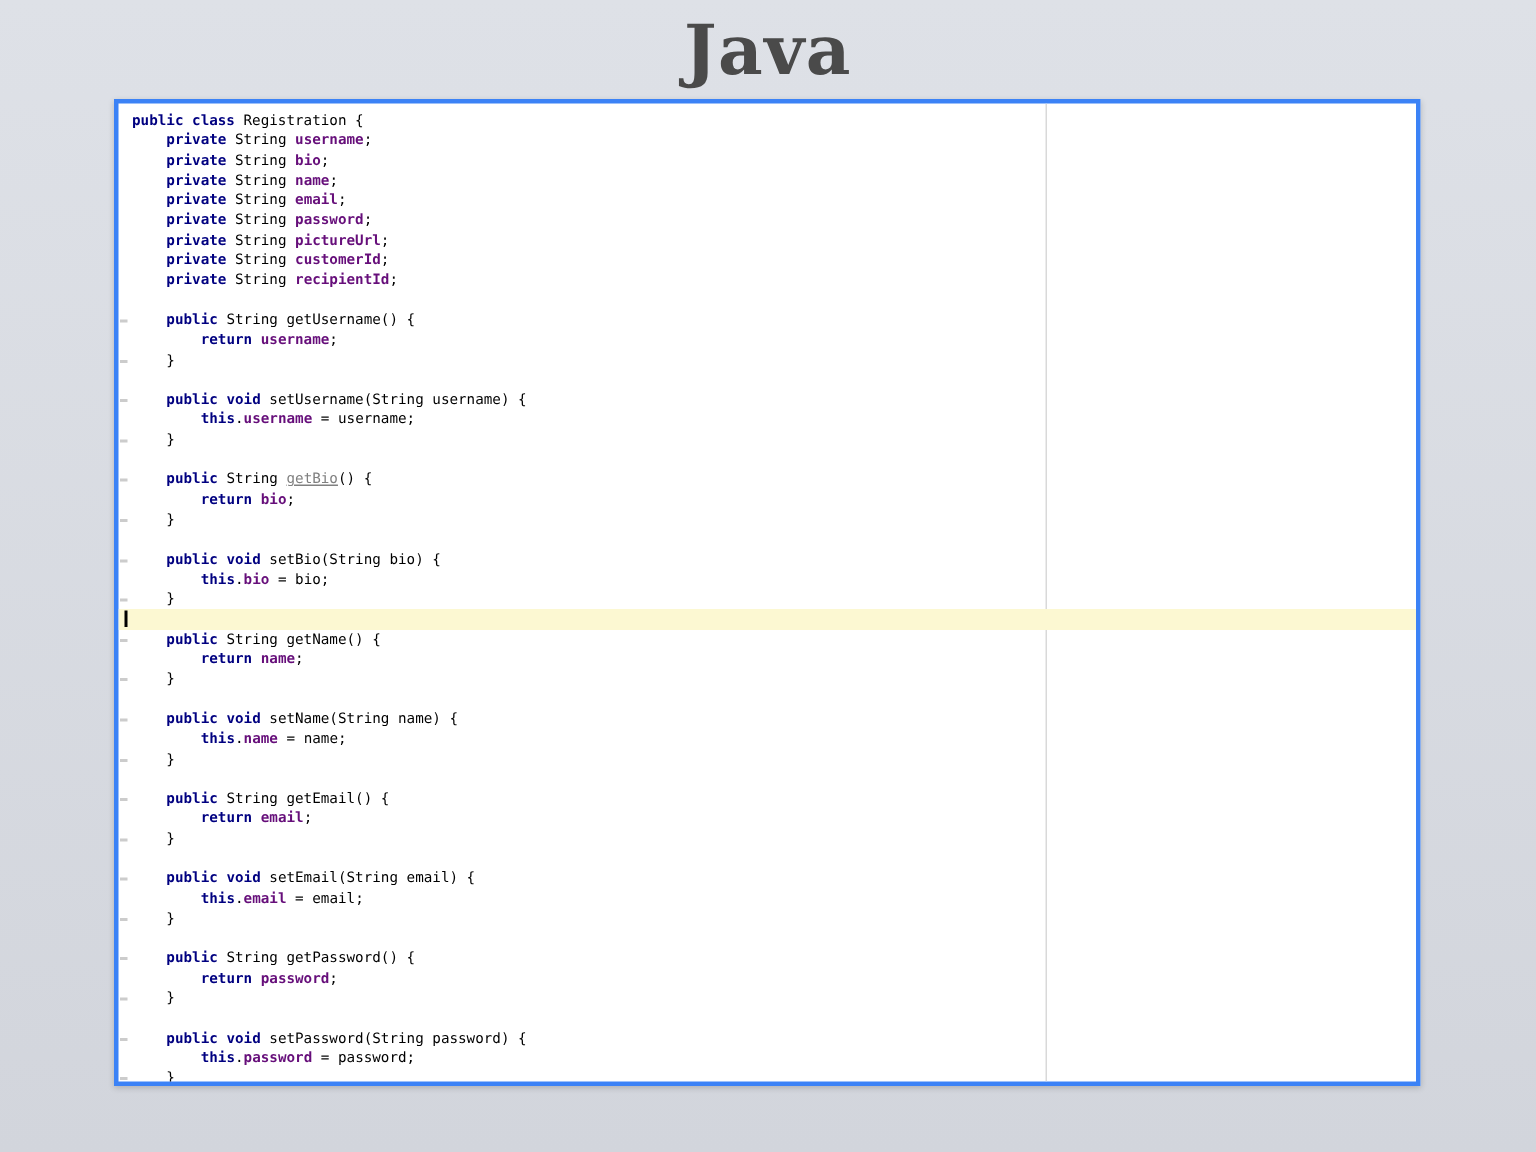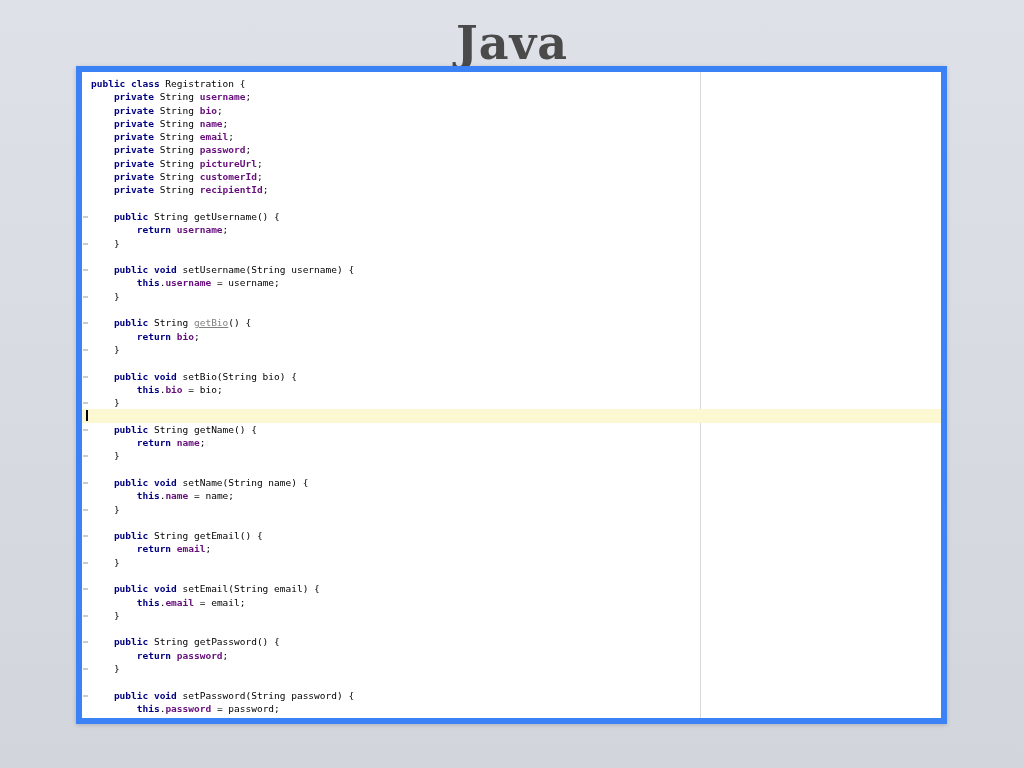--- a/index.html
+++ b/index.html
@@ -3,32 +3,32 @@
 <meta charset="utf-8">
 <style>
   * { margin:0; padding:0; box-sizing:border-box; }
   html,body { width:1024px; height:768px; overflow:hidden; }
   body {
     background: linear-gradient(180deg, #dee1e7 0%, #d2d5dc 100%);
     font-family: "Liberation Sans", sans-serif;
     position: relative;
   }
   .slide-title {
-    position:absolute; top:16px; left:0; width:1024px;
+    position:absolute; top:6px; left:0; width:1024px;
     text-align:center;
     font-family:"DejaVu Serif", serif;
     font-weight:bold;
     font-size:46px;
     letter-spacing:1px;
     color:var(--title, #4a4a4a);
   }
   .editor {
     position:absolute; left:76px; top:66px; width:871px; height:658px;
     background:#ffffff;
-    border:6px solid #3b82f6;
+    border:3px solid #3b82f6;
     box-shadow:0 1px 4px rgba(0,0,0,0.18);
     overflow:hidden;
   }
   .margin-guide {
     position:absolute; left:618px; top:0; width:1px; height:100%;
     background:#d9d9d9; z-index:0;
   }
   .code-area {
     position:absolute; left:0; top:5px; width:100%; z-index:1;
     font-family:"DejaVu Sans Mono", monospace;

